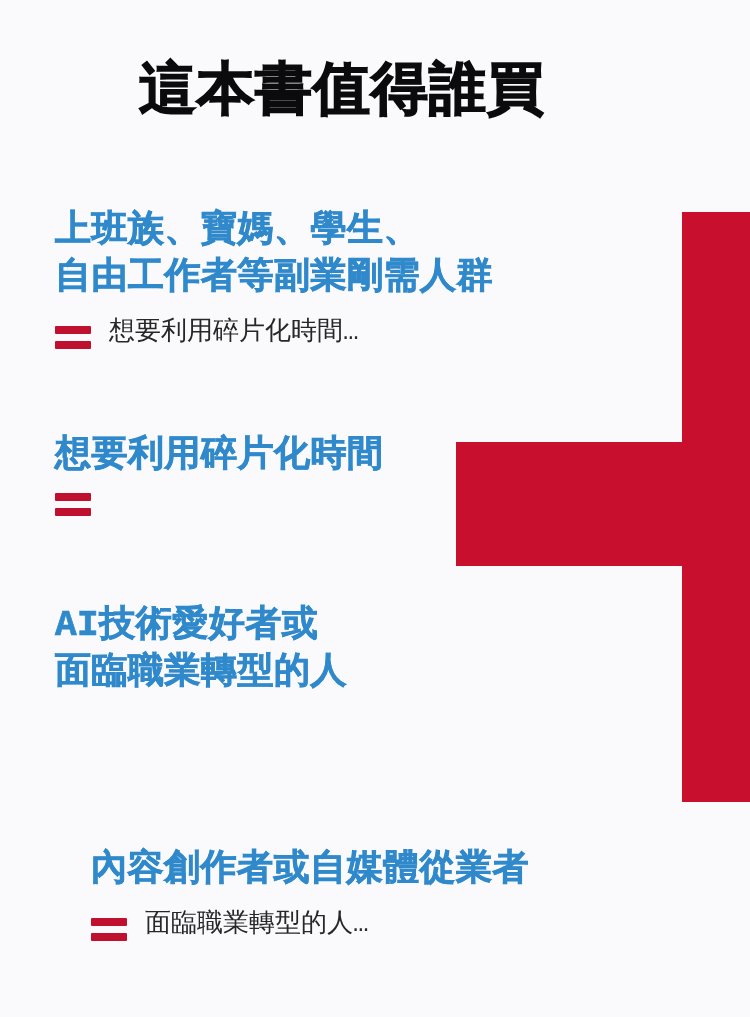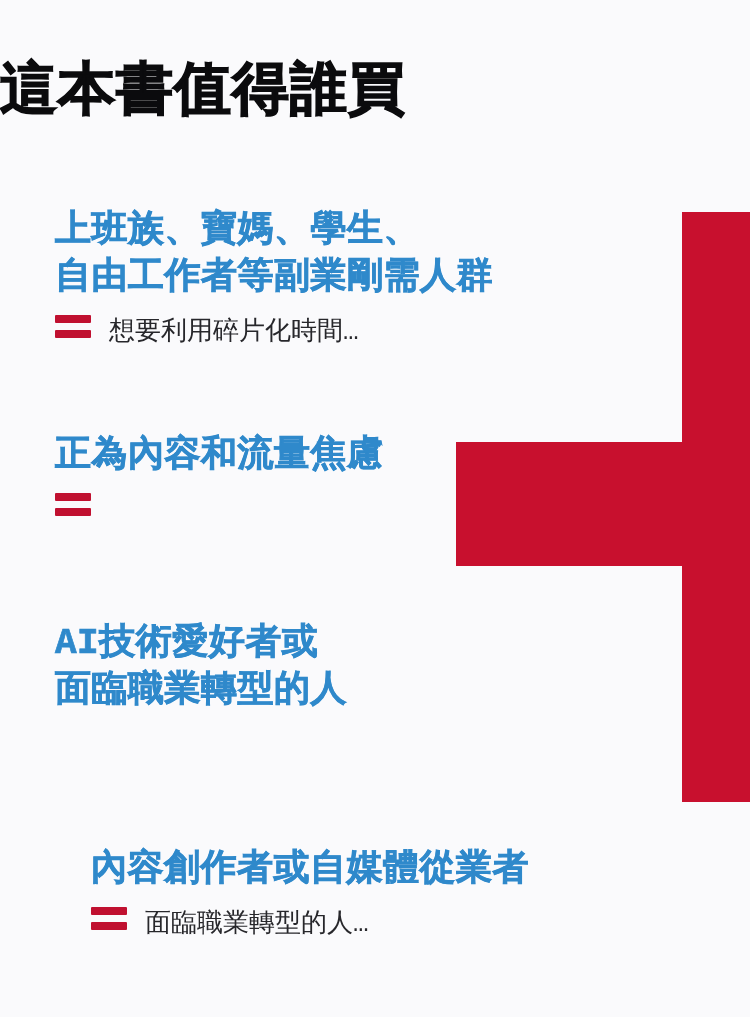--- a/index.html
+++ b/index.html
@@ -38,21 +38,21 @@
     height: 124px;
     background: #c8102e;
   }
 
   
   .title {
     position: absolute;
     left: 0;
     top: 52px;
     width: 684px;
-    text-align: left;
+    text-align: center;
     font-size: 57px;
     line-height: 72px;
     font-weight: 900;
     color: #0b0b0d;
     letter-spacing: 1px;
     -webkit-text-stroke: 1.4px #0b0b0d;
   }
 
   
   .section {
@@ -65,21 +65,21 @@
     font-size: 36px;
     line-height: 47px;
     font-weight: 700;
     color: #2f89cb;
     letter-spacing: 0.5px;
     white-space: pre-line;
     -webkit-text-stroke: 0.7px #2f89cb;
   }
   .sec-bullet {
     display: flex;
-    align-items: flex-start;
+    align-items: flex-end;
     margin-top: 14px;
   }
   .bullet-mark {
     flex: 0 0 auto;
     width: 36px;
     margin-right: 18px;
   }
   .bullet-mark .bar {
     height: 8px;
     background: #c01030;
@@ -92,21 +92,21 @@
     font-size: 26px;
     line-height: 34px;
     font-weight: 500;
     color: #27272b;
     white-space: nowrap;
   }
 
   
   #section-1 { top: 207px; }
   #section-2 { top: 432px; }
-  #section-3 { top: 620px; }
+  #section-3 { top: 602px; }
   #section-4 { top: 846px; margin-left: 36px; }
 
   
   .section { z-index: 3; }
   .deco-vert, .deco-horiz { z-index: 1; }
 </style>
 </head>
 <body>
 
 <div class="poster">
@@ -122,21 +122,21 @@
     <div class="sec-bullet">
       <div class="bullet-mark">
         <div class="bar"></div>
           <div class="bar"></div>
       </div>
       <div class="bullet-text">想要利用碎片化時間…</div>
     </div>
   </div>
 
   <div class="section" id="section-2">
-    <div class="sec-head">正為內容和流量焦慮</div>
+    <div class="sec-head">想要利用碎片化時間</div>
     <div class="sec-bullet">
       <div class="bullet-mark">
         <div class="bar"></div>
           <div class="bar"></div>
       </div>
     </div>
   </div>
 
   <div class="section" id="section-3">
     <div class="sec-head">AI技術愛好者或

